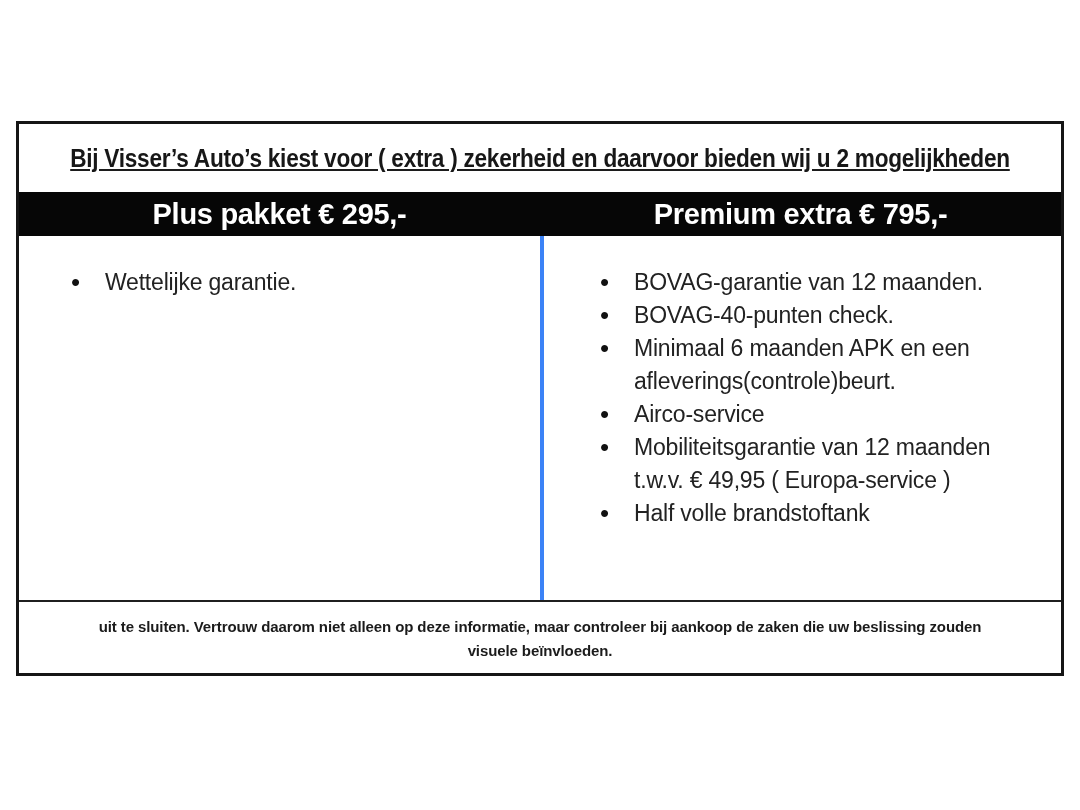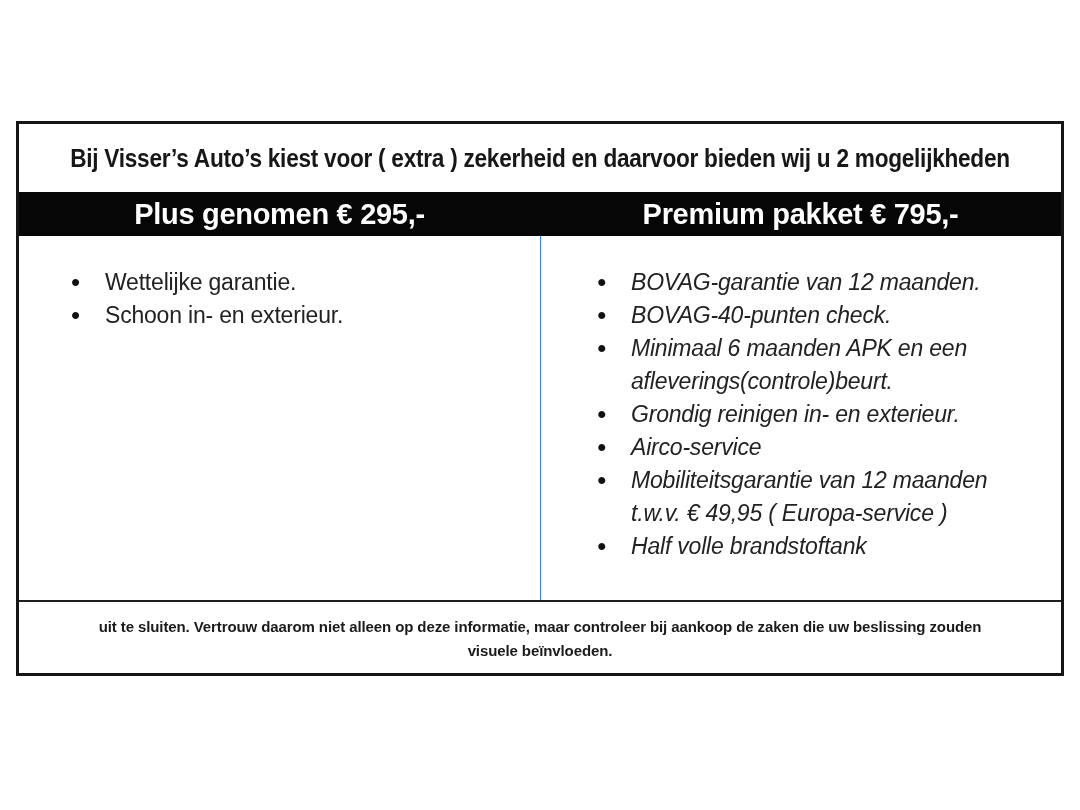--- a/index.html
+++ b/index.html
@@ -22,20 +22,21 @@
     flex-direction: column;
   }
 
   .title-row {
     height: 68px;
     flex: 0 0 68px;
     display: flex;
     align-items: center;
     justify-content: center;
     overflow: hidden;
+    text-decoration: underline;
   }
   .title-row .title-text {
     font-size: 26px;
     font-weight: bold;
     white-space: nowrap;
     letter-spacing: -0.3px;
     transform: scaleX(0.87);
     transform-origin: center;
     color: #171717;
   }
@@ -61,22 +62,21 @@
   .body-cols {
     flex: 1 1 auto;
     display: flex;
     min-height: 0;
   }
   .col {
     width: 50%;
     padding-top: 30px;
   }
   .col-right {
-    border-left: 1px solid #3b82f6;
-    font-style: italic;
+    border-left: 4px solid #3b82f6;
   }
   ul.feature-list {
     list-style: none;
     font-size: 23px;
     line-height: 33px;
     color: #222222;
   }
   .col-left ul.feature-list { padding-left: 52px; padding-right: 14px; }
   .col-right ul.feature-list { padding-left: 56px; padding-right: 20px; }
   ul.feature-list li {
@@ -110,37 +110,35 @@
 <body>
 
 <div class="stage">
   <div class="card">
 
     <div class="title-row">
       <span class="title-text">Bij Visser’s Auto’s kiest voor ( extra ) zekerheid en daarvoor bieden wij u 2 mogelijkheden</span>
     </div>
 
     <div class="black-bar">
-      <div class="bar-cell">Plus genomen € 295,-</div>
-      <div class="bar-cell">Premium pakket € 795,-</div>
+      <div class="bar-cell">Plus pakket € 295,-</div>
+      <div class="bar-cell">Premium extra € 795,-</div>
     </div>
 
     <div class="body-cols">
       <div class="col col-left">
         <ul class="feature-list">
           <li>Wettelijke garantie.</li>
-          <li>Schoon in- en exterieur.</li>
         </ul>
       </div>
       <div class="col col-right">
         <ul class="feature-list">
           <li>BOVAG-garantie van 12 maanden.</li>
           <li>BOVAG-40-punten check.</li>
           <li>Minimaal 6 maanden APK en een afleverings(controle)beurt.</li>
-          <li>Grondig reinigen in- en exterieur.</li>
           <li>Airco-service</li>
           <li>Mobiliteitsgarantie van 12 maanden t.w.v. € 49,95 ( Europa-service )</li>
           <li>Half volle brandstoftank</li>
         </ul>
       </div>
     </div>
 
     <div class="footer">
       <span class="footer-line">uit te sluiten. Vertrouw daarom niet alleen op deze informatie, maar controleer bij aankoop de zaken die uw beslissing zouden</span>
       <span class="footer-line">visuele beïnvloeden.</span>

